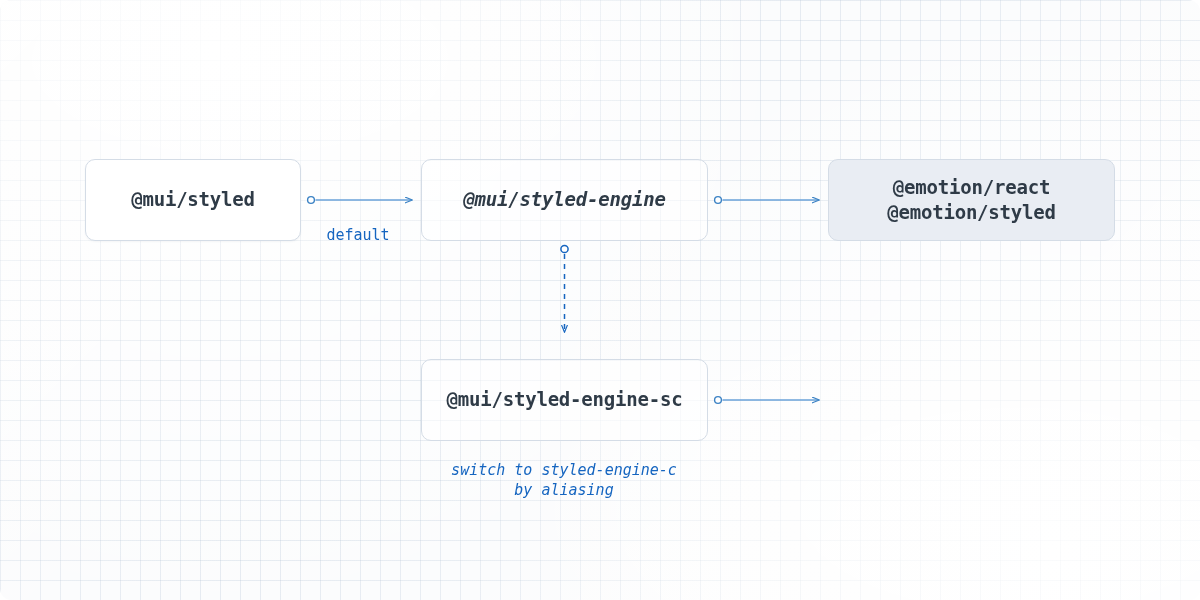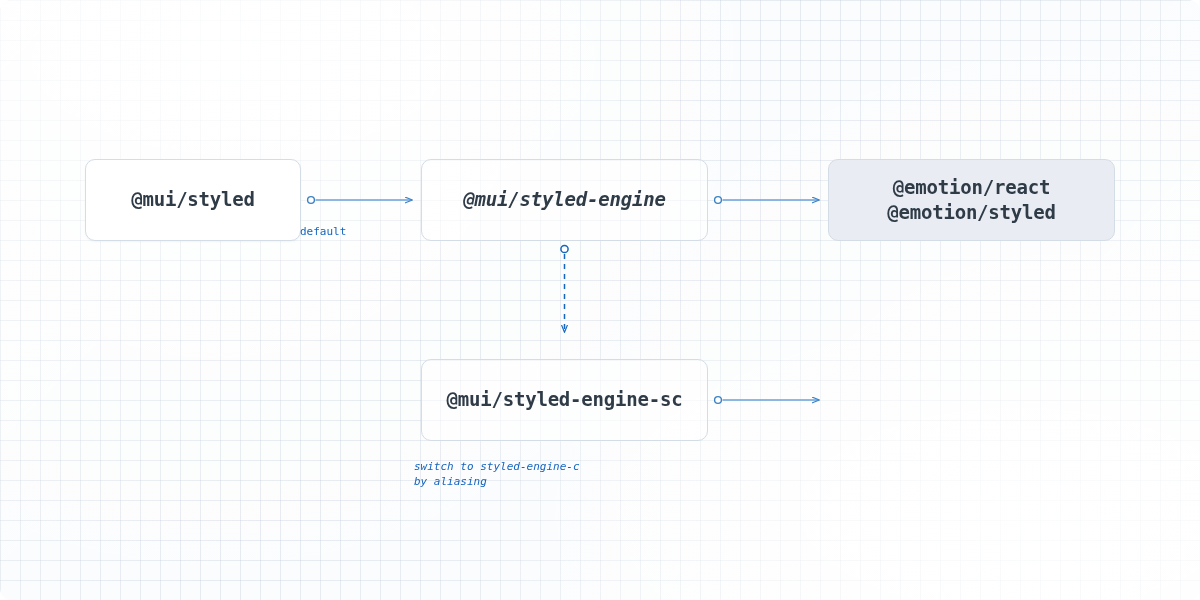--- a/index.html
+++ b/index.html
@@ -75,23 +75,24 @@
     border: 1px solid #d4dce6;
   }
   .node.filled {
     background: #e9edf3;
     border: 1px solid #d4dce6;
   }
 
   .edge-label {
     position: absolute;
     font-family: "DejaVu Sans Mono", "Liberation Mono", monospace;
-    font-size: 11px;
+    font-size: 15px;
     line-height: 1.35;
     color: #1565c0;
+    text-align: center;
     white-space: pre-line;
   }
 
   #n-system        { left: 85px;  top: 159px; width: 216px; height: 82px; }
   #n-styled-engine { left: 421px; top: 159px; width: 287px; height: 82px; font-style: italic; }
   #n-emotion       { left: 828px; top: 159px; width: 287px; height: 82px; }
   #n-styled-sc     { left: 421px; top: 359px; width: 287px; height: 82px; }
   #n-sc            { left: 828px; top: 359px; width: 287px; height: 82px; }
 
   #lbl-default { left: 300px; top: 225px; width: 116px; }

